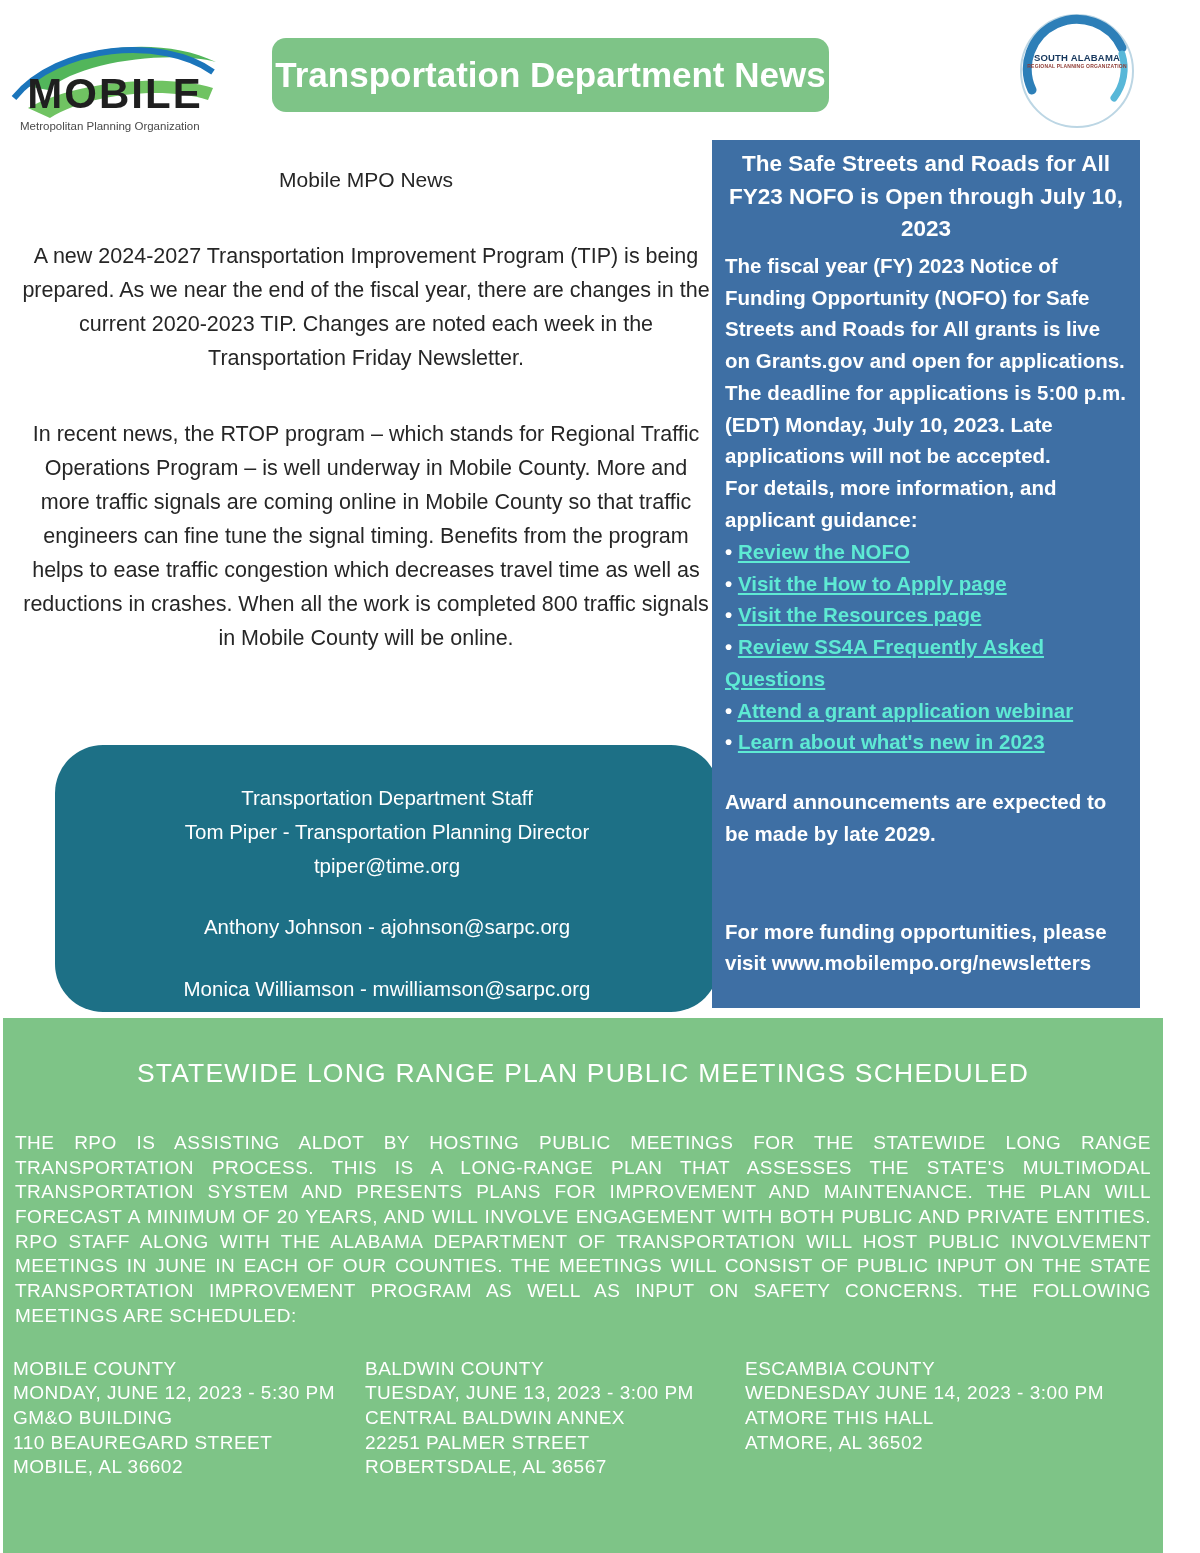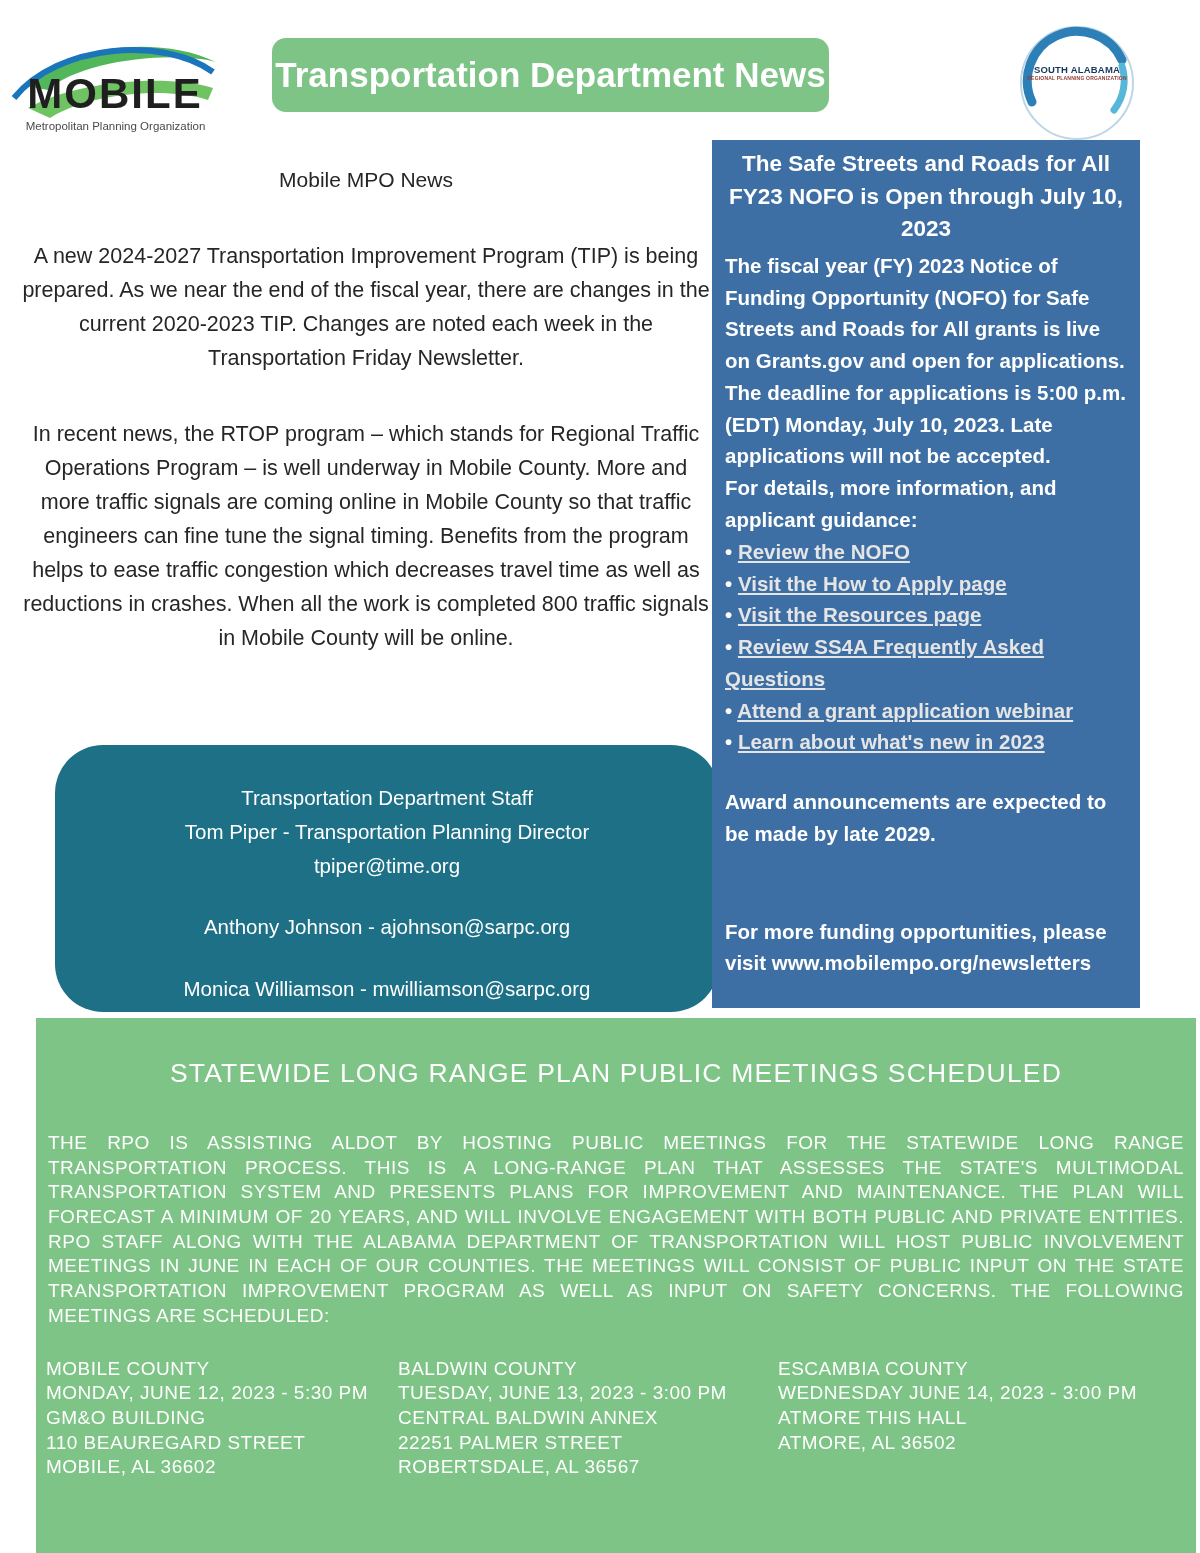--- a/index.html
+++ b/index.html
@@ -18,33 +18,33 @@
   
   .header{ position:absolute; left:0; top:0; width:1200px; height:140px; }
 
   .logo-mobile{ position:absolute; left:8px; top:28px; width:215px; height:105px; }
   .logo-mobile svg{ position:absolute; left:0; top:0; }
   .logo-mobile-text{
     position:absolute; left:2px; top:42px; width:210px;
     font-size:42px; font-weight:700; letter-spacing:2px; color:#1f1f1f; text-align:center;
   }
   .logo-mobile-sub{
-    position:absolute; left:0px; top:92px; width:215px; text-align:center;
+    position:absolute; left:12px; top:92px; width:215px; text-align:left;
     font-size:11.5px; color:#4a4a4a;
   }
 
   .banner{
     position:absolute; left:272px; top:38px; width:557px; height:74px;
     background:var(--green); border-radius:14px;
     display:flex; align-items:center; justify-content:center;
   }
   .banner h1{ color:#ffffff; font-size:35px; font-weight:700; }
 
   .logo-sarpo{
-    position:absolute; left:1018px; top:24px; width:118px; height:118px;
+    position:absolute; left:1018px; top:12px; width:118px; height:118px;
     border-radius:50%; background:#ffffff;
   }
   .logo-sarpo svg{ position:absolute; left:0; top:0; }
   .sarpo-text{
     position:absolute; left:0; top:40px; width:118px; text-align:center; line-height:1.2;
   }
   .sarpo-line1{ display:block; font-size:9.5px; font-weight:700; color:#15365c; letter-spacing:0.2px;}
   .sarpo-line2{ display:block; font-size:5px; font-weight:700; color:#8f3c35; letter-spacing:0.2px;}
 
   
@@ -66,26 +66,26 @@
   .blue-box{
     position:absolute; left:712px; top:140px; width:428px; height:868px;
     background:var(--blue); color:#ffffff; padding:8px 13px 12px 13px;
   }
   .blue-title{
     font-weight:700; font-size:22.5px; line-height:1.45; text-align:center; margin-bottom:4px;
   }
   .blue-p{ font-weight:700; font-size:20.5px; line-height:1.55; }
   .link-row{ font-weight:700; font-size:20.5px; line-height:1.55; }
   .bullet{ text-decoration:none; }
-  .blue-link{ color:#e5e5e5; text-decoration:underline; cursor:pointer;text-align:right; }
+  .blue-link{ color:#5eead4; text-decoration:underline; cursor:pointer;text-align:right; }
   .gap-28{ height:28px; } .gap-66{ height:66px; }
 
   
   .green-section{
-    position:absolute; left:36px; top:1018px; width:1160px; height:535px;
+    position:absolute; left:3px; top:1018px; width:1160px; height:535px;
     background:var(--green); color:#ffffff; padding:40px 10px 0 10px;
   }
   .green-title{
     text-align:center; font-size:26.5px; font-weight:400; letter-spacing:1.2px; margin-bottom:42px;
   }
   .green-p{
     font-size:19px; line-height:1.3; letter-spacing:0.5px; text-align:justify;
     padding:0 2px;
   }
   .meetings{ display:flex; margin-top:28px; }

